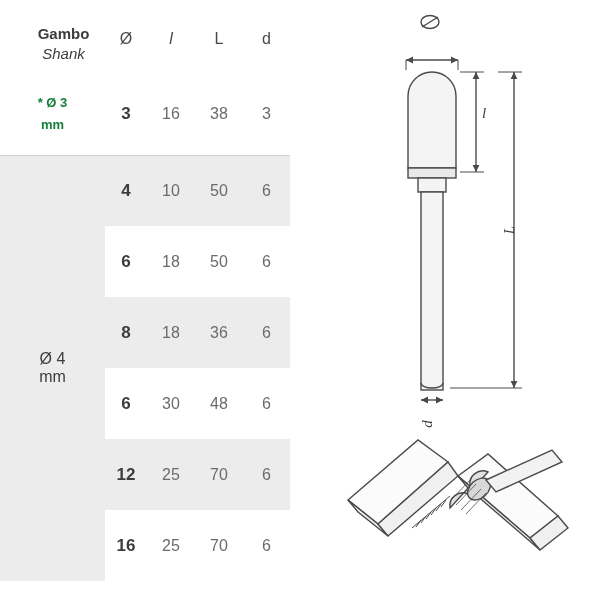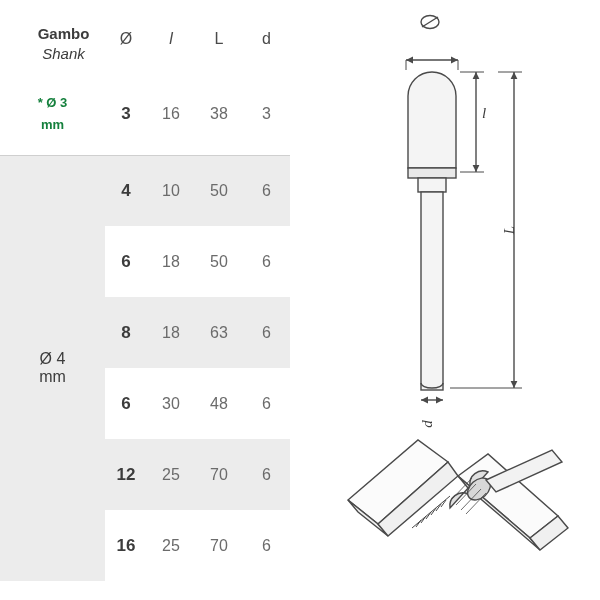--- a/index.html
+++ b/index.html
@@ -163,21 +163,21 @@
         <tr class="plain">
           <td class="dim-bold">6</td>
           <td class="dim">18</td>
           <td class="dim">50</td>
           <td class="dim">6</td>
         </tr>
 
         <tr class="shaded">
           <td class="dim-bold">8</td>
           <td class="dim">18</td>
-          <td class="dim">63</td>
+          <td class="dim">36</td>
           <td class="dim">6</td>
         </tr>
 
         <tr class="plain">
           <td class="dim-bold">6</td>
           <td class="dim">30</td>
           <td class="dim">48</td>
           <td class="dim">6</td>
         </tr>
 

